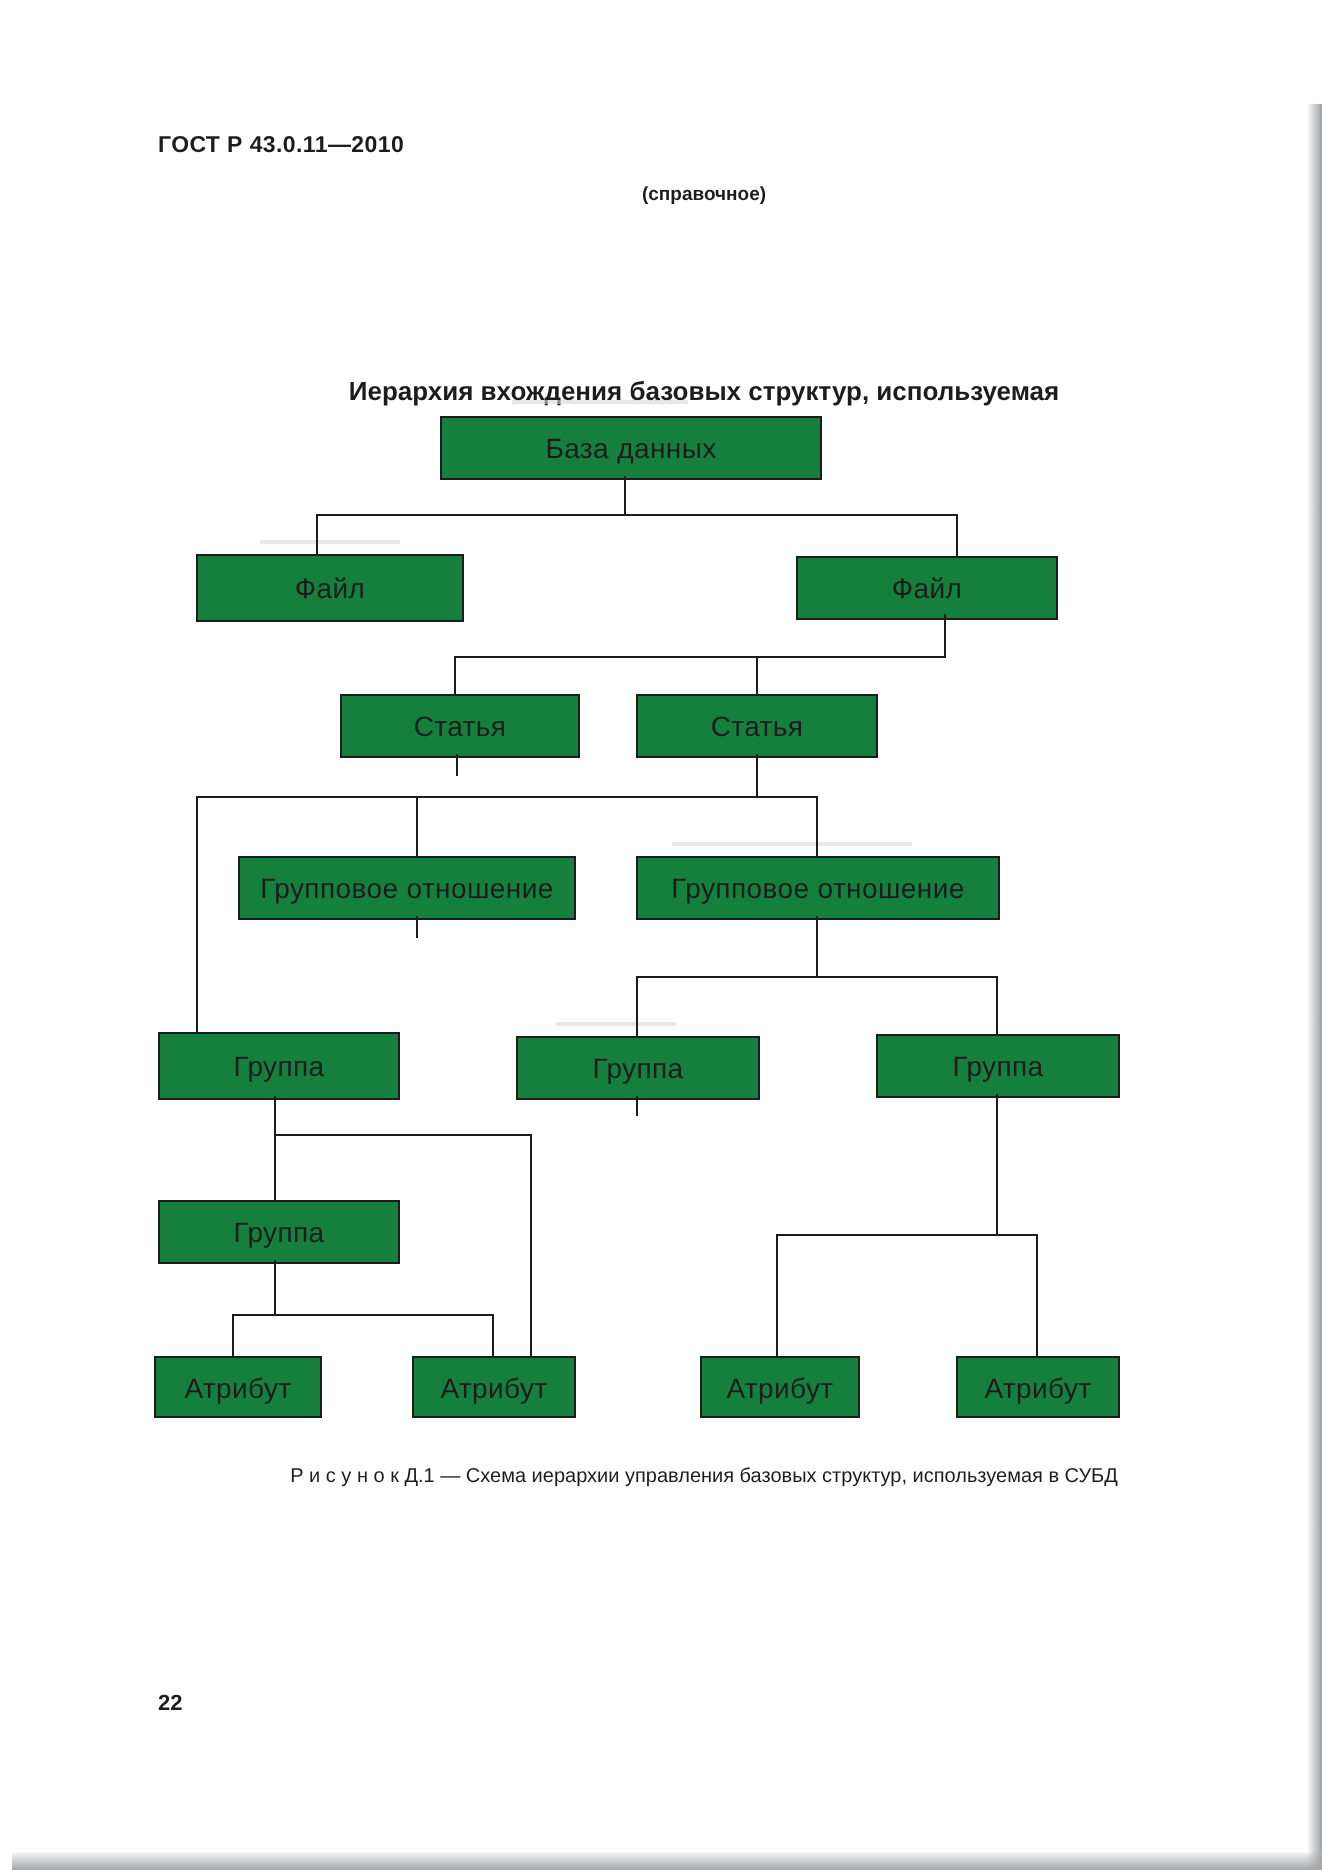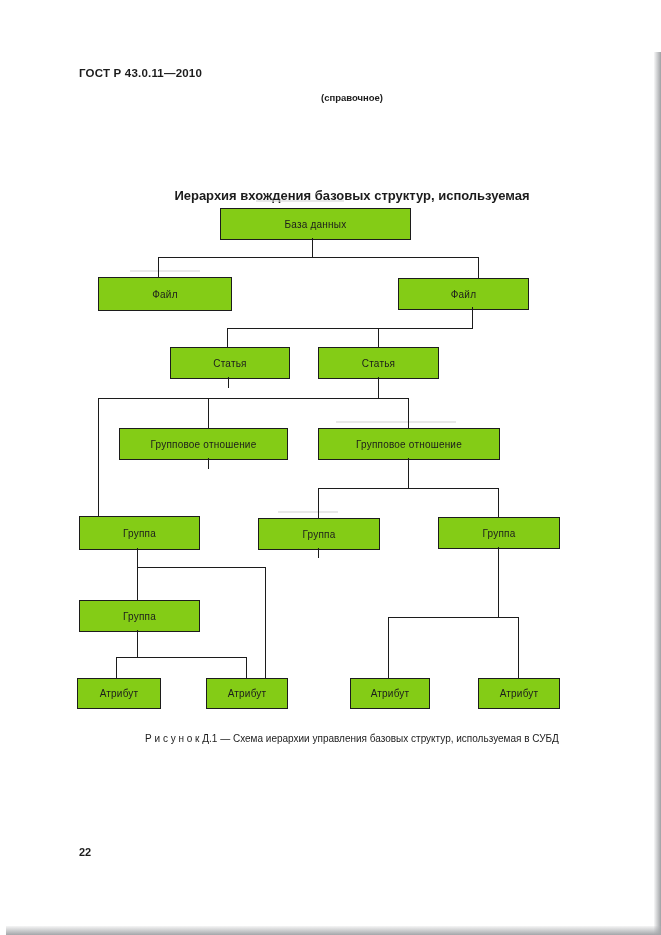--- a/index.html
+++ b/index.html
@@ -8,23 +8,23 @@
     font-family:"Liberation Sans",sans-serif;color:#1c1c1c;
   }
   .t{position:absolute;white-space:nowrap;}
   .center-block{position:absolute;left:43px;width:618px;text-align:center;}
   .std{font-size:11.5px;font-weight:bold;letter-spacing:.2px;}
   .appx{font-size:9.5px;font-weight:bold;line-height:12px;}
   .ftitle{font-size:13px;font-weight:bold;line-height:16.5px;}
   .caption{font-size:10px;}
   .pagenum{font-size:11px;font-weight:bold;}
   .node{
-    position:absolute;background:#84cc16;border:1px solid #1c1c1c;
+    position:absolute;background:#15803d;border:1px solid #1c1c1c;
     display:flex;align-items:center;justify-content:center;
-    font-size:10px;letter-spacing:.2px;text-align:center;
+    font-size:14px;letter-spacing:.2px;text-align:center;
   }
   .v{position:absolute;width:1px;background:#1c1c1c;}
   .h{position:absolute;height:1px;background:#1c1c1c;}
   .smudge{position:absolute;height:2px;background:#d9d9d9;opacity:.6;}
   .scan-right{position:absolute;top:52px;right:0;width:7px;height:883px;
     background:linear-gradient(to right,rgba(180,182,185,.1),#9fa1a4);}
   .scan-bottom{position:absolute;left:6px;right:0;bottom:0;height:9px;
     background:linear-gradient(to bottom,rgba(190,192,195,.15),#a4a6a9);}
 </style>
 </head>

